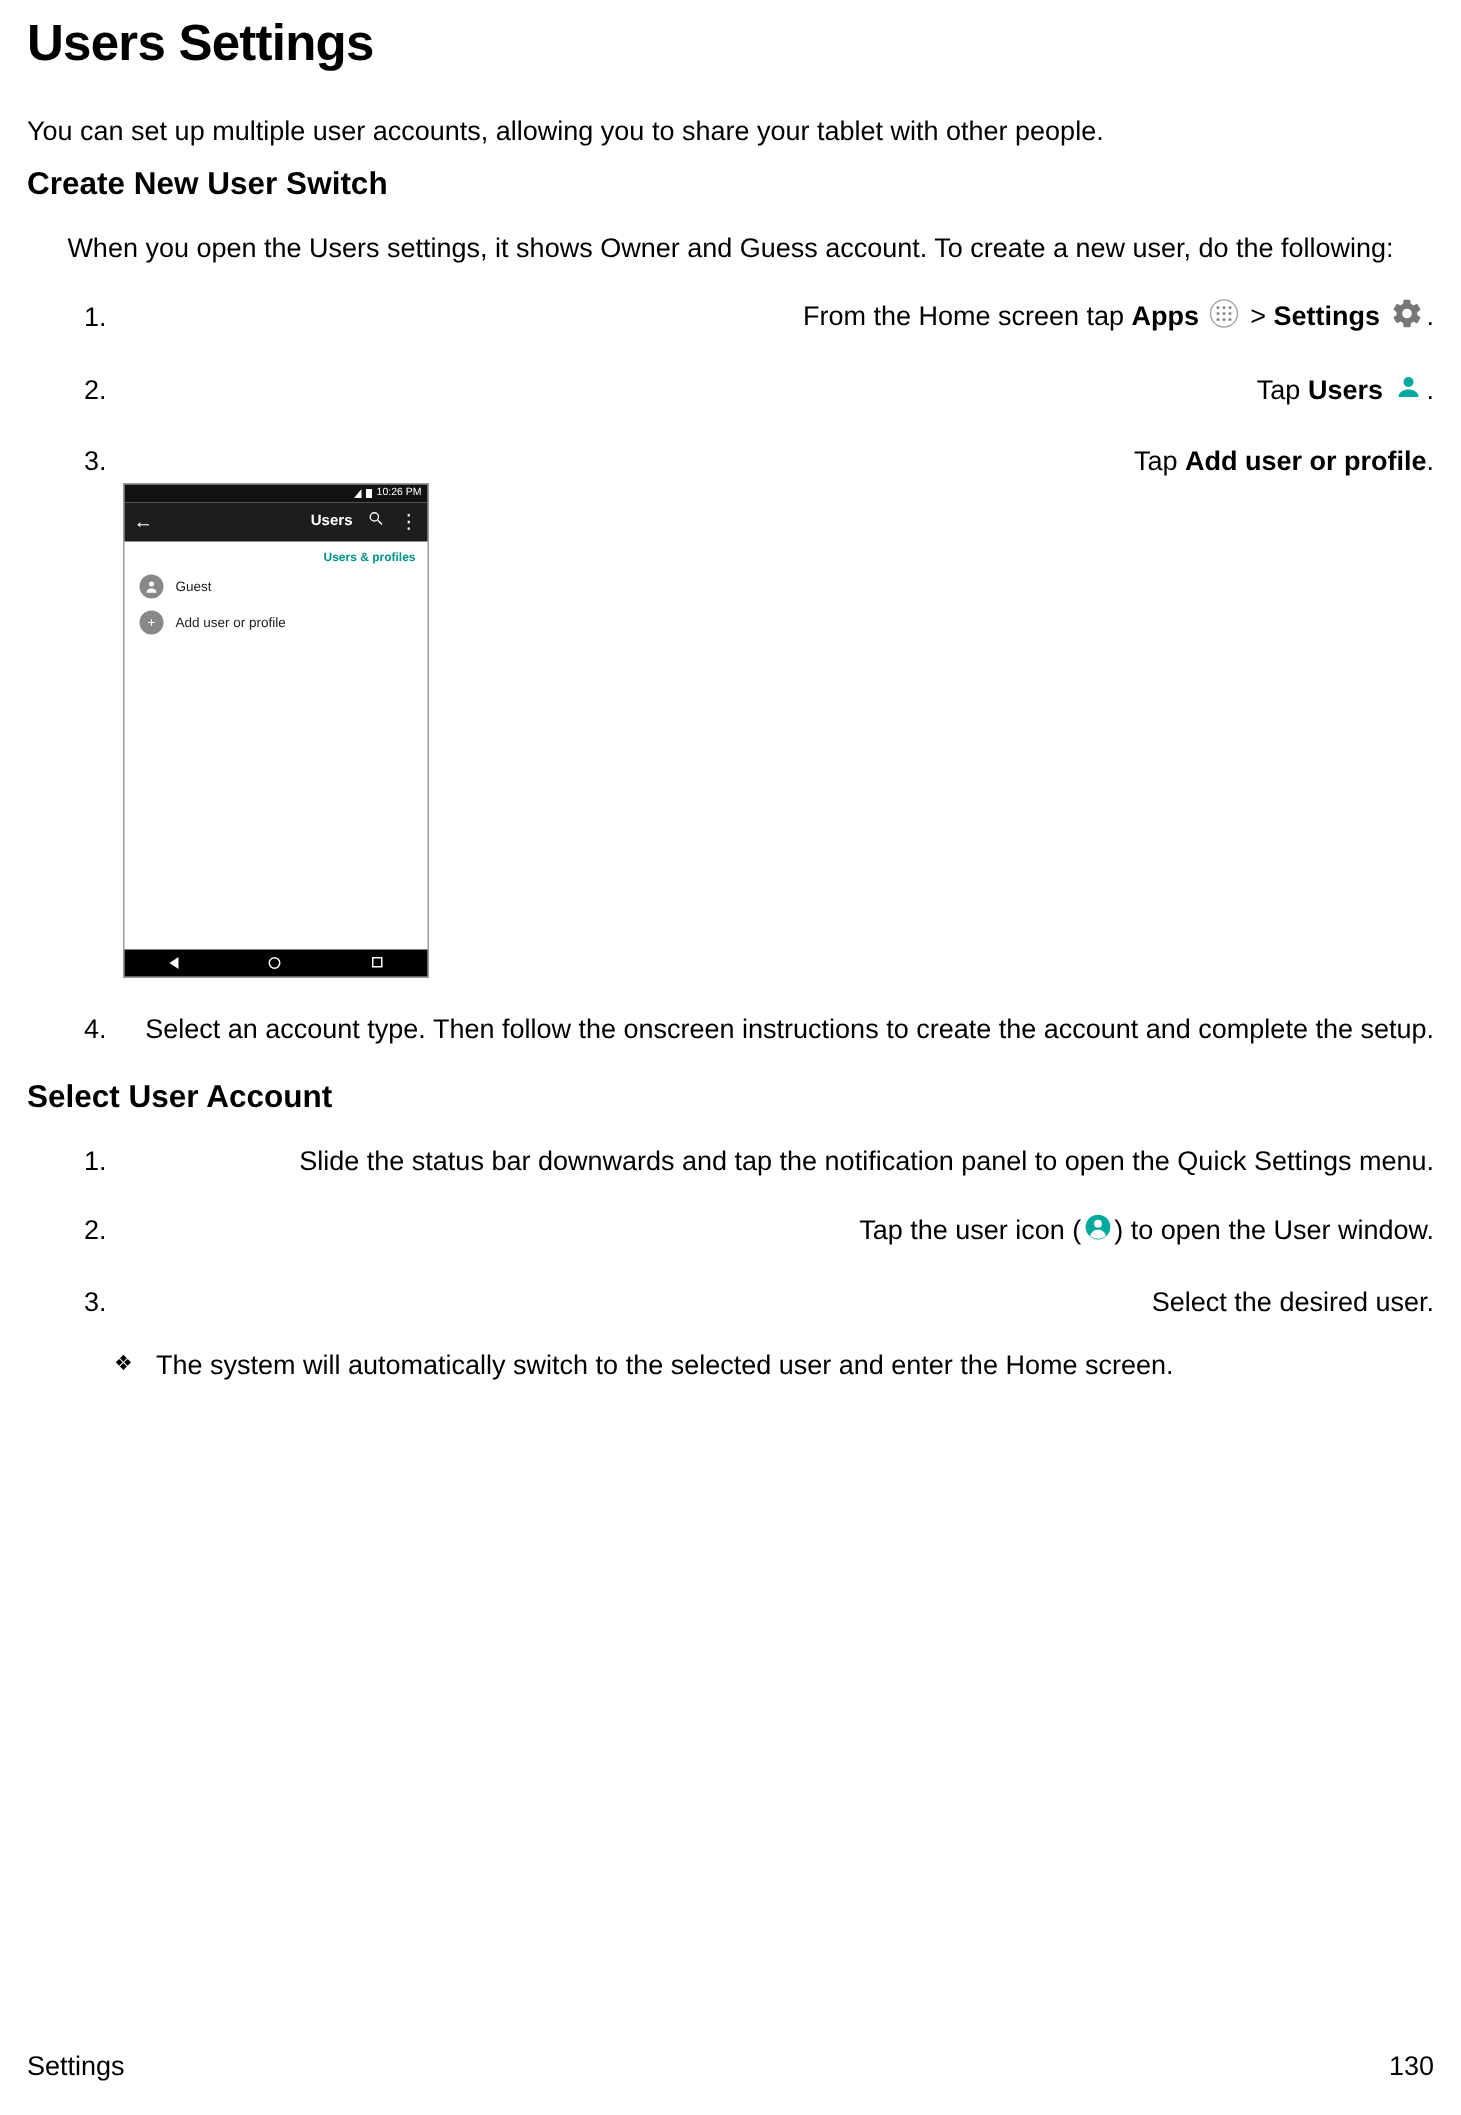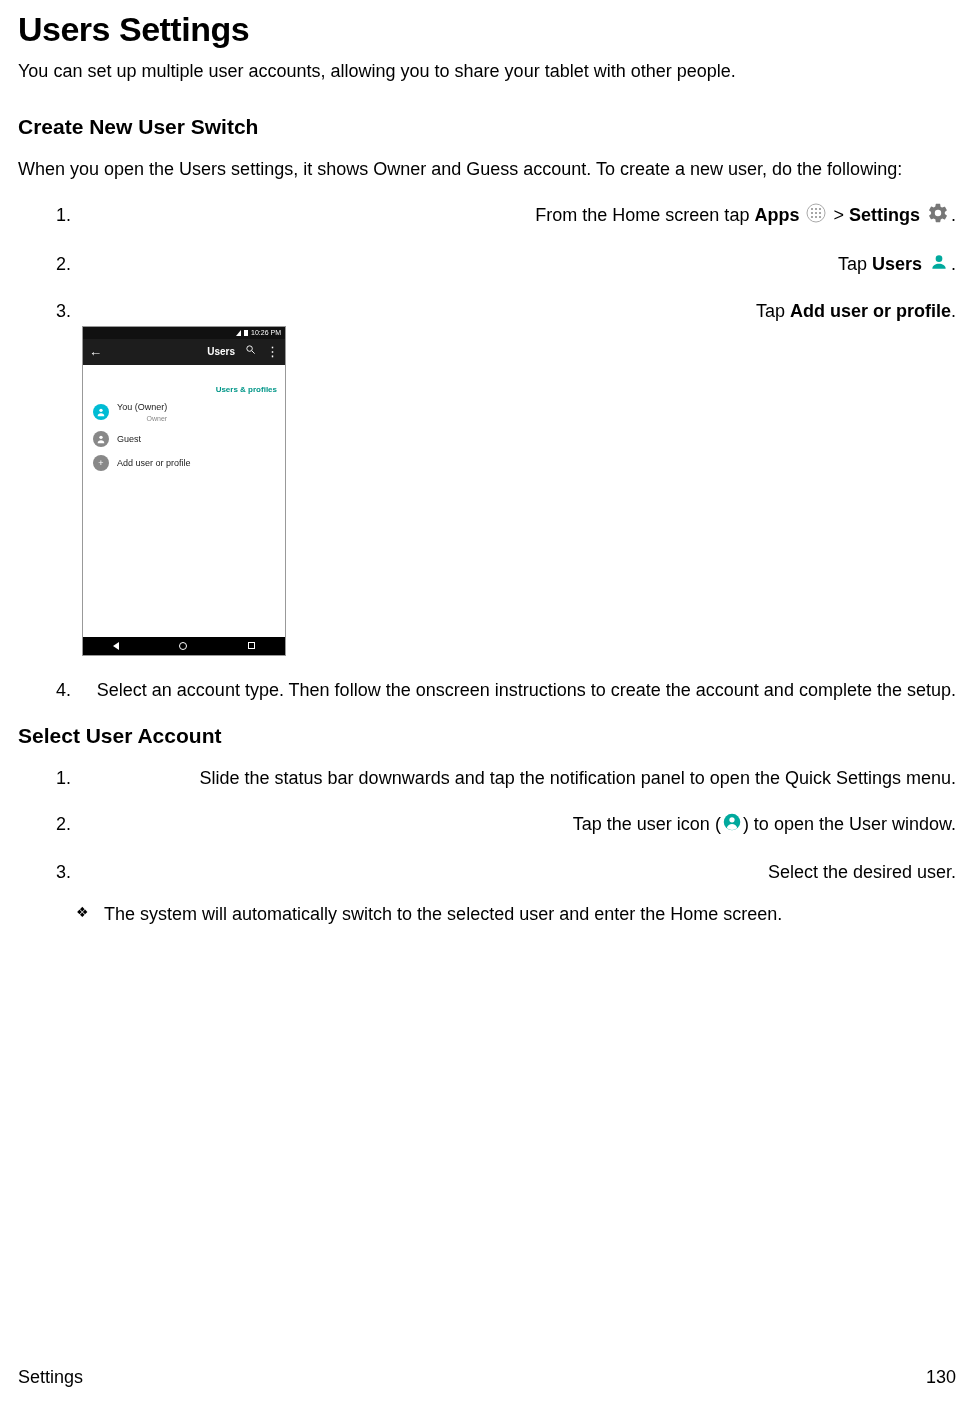--- a/index.html
+++ b/index.html
@@ -10,37 +10,38 @@
       padding: 10px 18px;
       color: #000;
       position: relative;
       background: #fff;
     }
     h1.page-title {
       font-family: Arial, Helvetica, sans-serif;
       font-weight: 900;
       font-size: 34px;
       letter-spacing: -0.5px;
-      margin-bottom: 10px;
+      margin-bottom: 26px;
       font-stretch: condensed;
     }
     .intro {
       font-size: 18px;
-      margin-bottom: 32px;
+      margin-bottom: 12px;
       line-height: 1.35;
     }
     h2.section-title {
       font-size: 21px;
       font-weight: bold;
       margin-bottom: 18px;
     }
     .section-intro {
       font-size: 18px;
       margin-bottom: 20px;
       line-height: 1.35;
+      text-align: center;
     }
     ol {
       list-style: decimal;
       padding-left: 58px;
       margin-bottom: 20px;
       text-align: right;
     }
     ol > li {
       font-size: 18px;
       padding-left: 6px;
@@ -116,21 +117,21 @@
       gap: 10px;
     }
     .titlebar .back { font-size: 13px; }
     .titlebar .title { font-weight: bold; flex: 1; }
     .titlebar .search { font-size: 11px; }
     .titlebar .menu { font-size: 13px; }
     .section-label {
       color: #009688;
       font-size: 8px;
       font-weight: bold;
-      padding: 20px 8px 2px 10px;
+      padding: 6px 8px 2px 10px;
     }
     .row {
       display: flex;
       align-items: center;
       padding: 4px 10px;
       gap: 8px;
     }
     .row .circ {
       width: 16px; height: 16px; border-radius: 50%;
       display:flex; align-items:center; justify-content:center;
@@ -217,32 +218,20 @@
         <span class="search">
           <svg width="11" height="11" viewBox="0 0 24 24">
               <circle cx="10" cy="10" r="6" fill="none" stroke="#fff" stroke-width="2"></circle>
               <line x1="15" y1="15" x2="21" y2="21" stroke="#fff" stroke-width="2"></line>
             </svg>
         </span>
         <span class="menu">⋮</span>
       </div>
       <div class="section-label">Users &amp; profiles</div>
       <div class="row">
-        <span class="circ owner">
-          <svg width="10" height="10" viewBox="0 0 24 24">
-              <circle cx="12" cy="8" r="4" fill="#fff"></circle>
-              <path d="M4 22c0-5 4-7 8-7s8 2 8 7Z" fill="#fff"></path>
-            </svg>
-        </span>
-        <span class="labels">
-          <span class="line1">You (Owner)</span>
-          <span class="line2">Owner</span>
-        </span>
-      </div>
-      <div class="row">
         <span class="circ guest">
           <svg width="10" height="10" viewBox="0 0 24 24">
               <circle cx="12" cy="8" r="4" fill="#fff"></circle>
               <path d="M4 22c0-5 4-7 8-7s8 2 8 7Z" fill="#fff"></path>
             </svg>
         </span>
         <span class="labels">
             <span class="line1">Guest</span>
           </span>
       </div>

